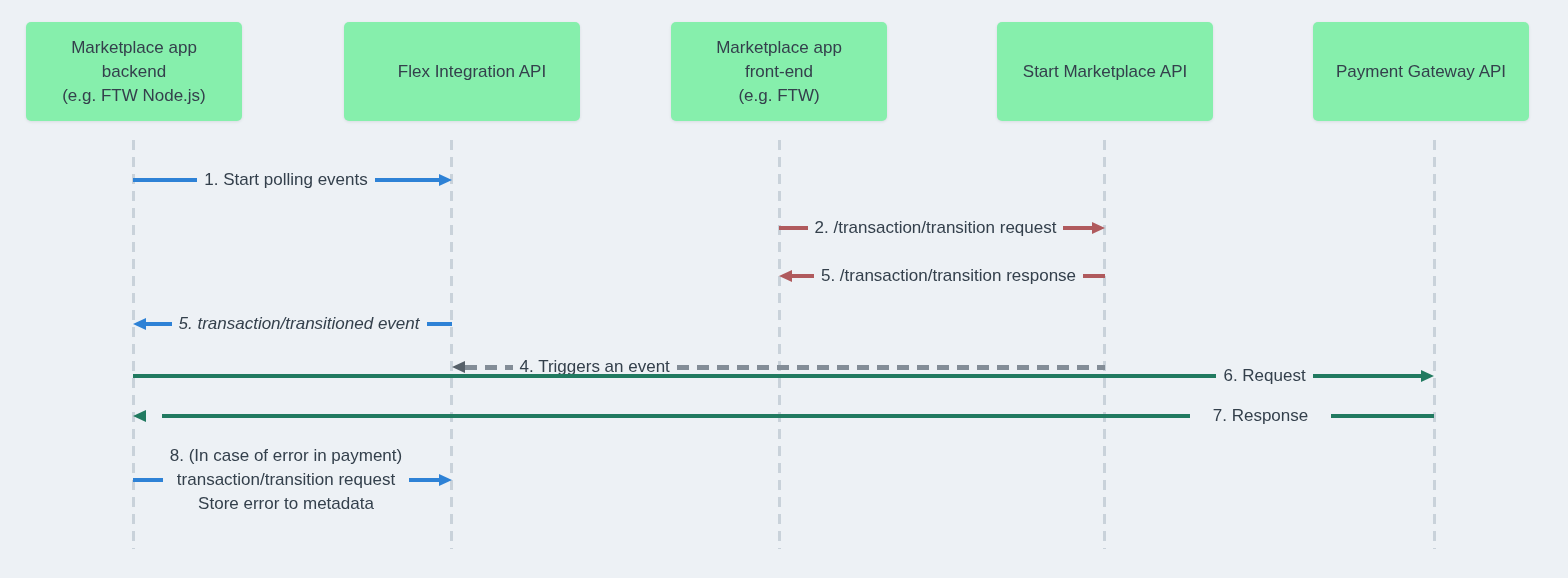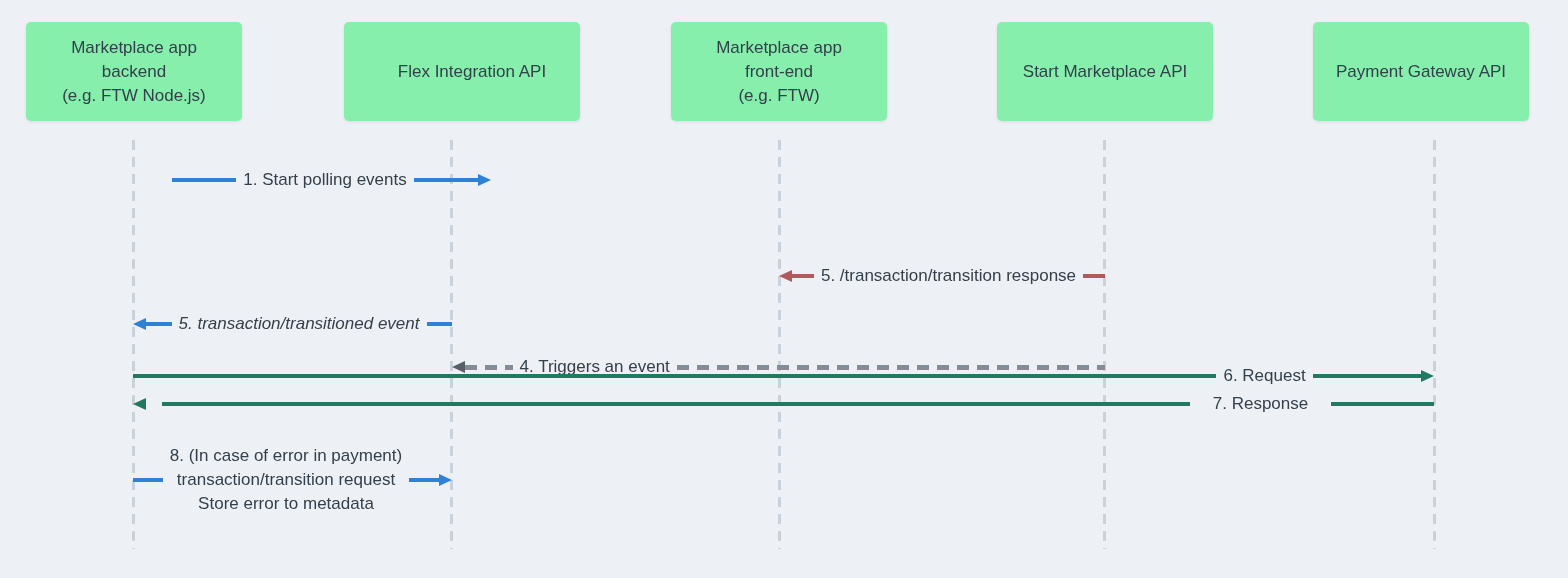--- a/index.html
+++ b/index.html
@@ -60,27 +60,33 @@
 (e.g. FTW)</div>
   <div class="participant" style="left:997px;">Start Marketplace API</div>
   <div class="participant" style="left:1292px;margin-left:21px;">Payment Gateway API</div>
 
   <div class="lifeline" style="left:132px;"></div>
   <div class="lifeline" style="left:450px;"></div>
   <div class="lifeline" style="left:778px;"></div>
   <div class="lifeline" style="left:1103px;"></div>
   <div class="lifeline" style="left:1433px;"></div>
 
-  <div class="msg blue" style="left:133px; top:180px; width:319px;padding-left:39px;">
+  <div class="msg blue" style="left:133px; top:180px; width:319px;">
     <span class="seg"></span>
     <span class="lbl">1. Start polling events</span>
     <span class="seg"></span>
     <span class="head r"></span>
   </div>
 
+  <div class="msg red" style="left:779px; top:228px; width:326px;">
+    <span class="seg"></span>
+    <span class="lbl">2. /transaction/transition request</span>
+    <span class="seg"></span>
+    <span class="head r"></span>
+  </div>
 
   <div class="msg red" style="left:779px; top:276px; width:326px;">
     <span class="head l"></span>
     <span class="seg"></span>
     <span class="lbl">5. /transaction/transition response</span>
     <span class="seg"></span>
   </div>
 
   <div class="msg blue" style="left:133px; top:324px; width:319px;font-style:italic;">
     <span class="head l"></span>
@@ -96,21 +102,21 @@
     <span class="seg grow9"></span>
   </div>
 
   <div class="msg green" style="left:133px; top:376px; width:1301px;">
     <span class="seg grow10"></span>
     <span class="lbl">6. Request</span>
     <span class="seg"></span>
     <span class="head r"></span>
   </div>
 
-  <div class="msg green" style="left:133px; top:404px; width:1301px;gap:16px;">
+  <div class="msg green" style="left:133px; top:416px; width:1301px;gap:16px;">
     <span class="head l"></span>
     <span class="seg grow10"></span>
     <span class="lbl">7. Response</span>
     <span class="seg"></span>
   </div>
 
   <div class="msg blue" style="left:133px; top:480px; width:319px;">
     <span class="seg"></span>
     <span class="lbl">8. (In case of error in payment)
 transaction/transition request

